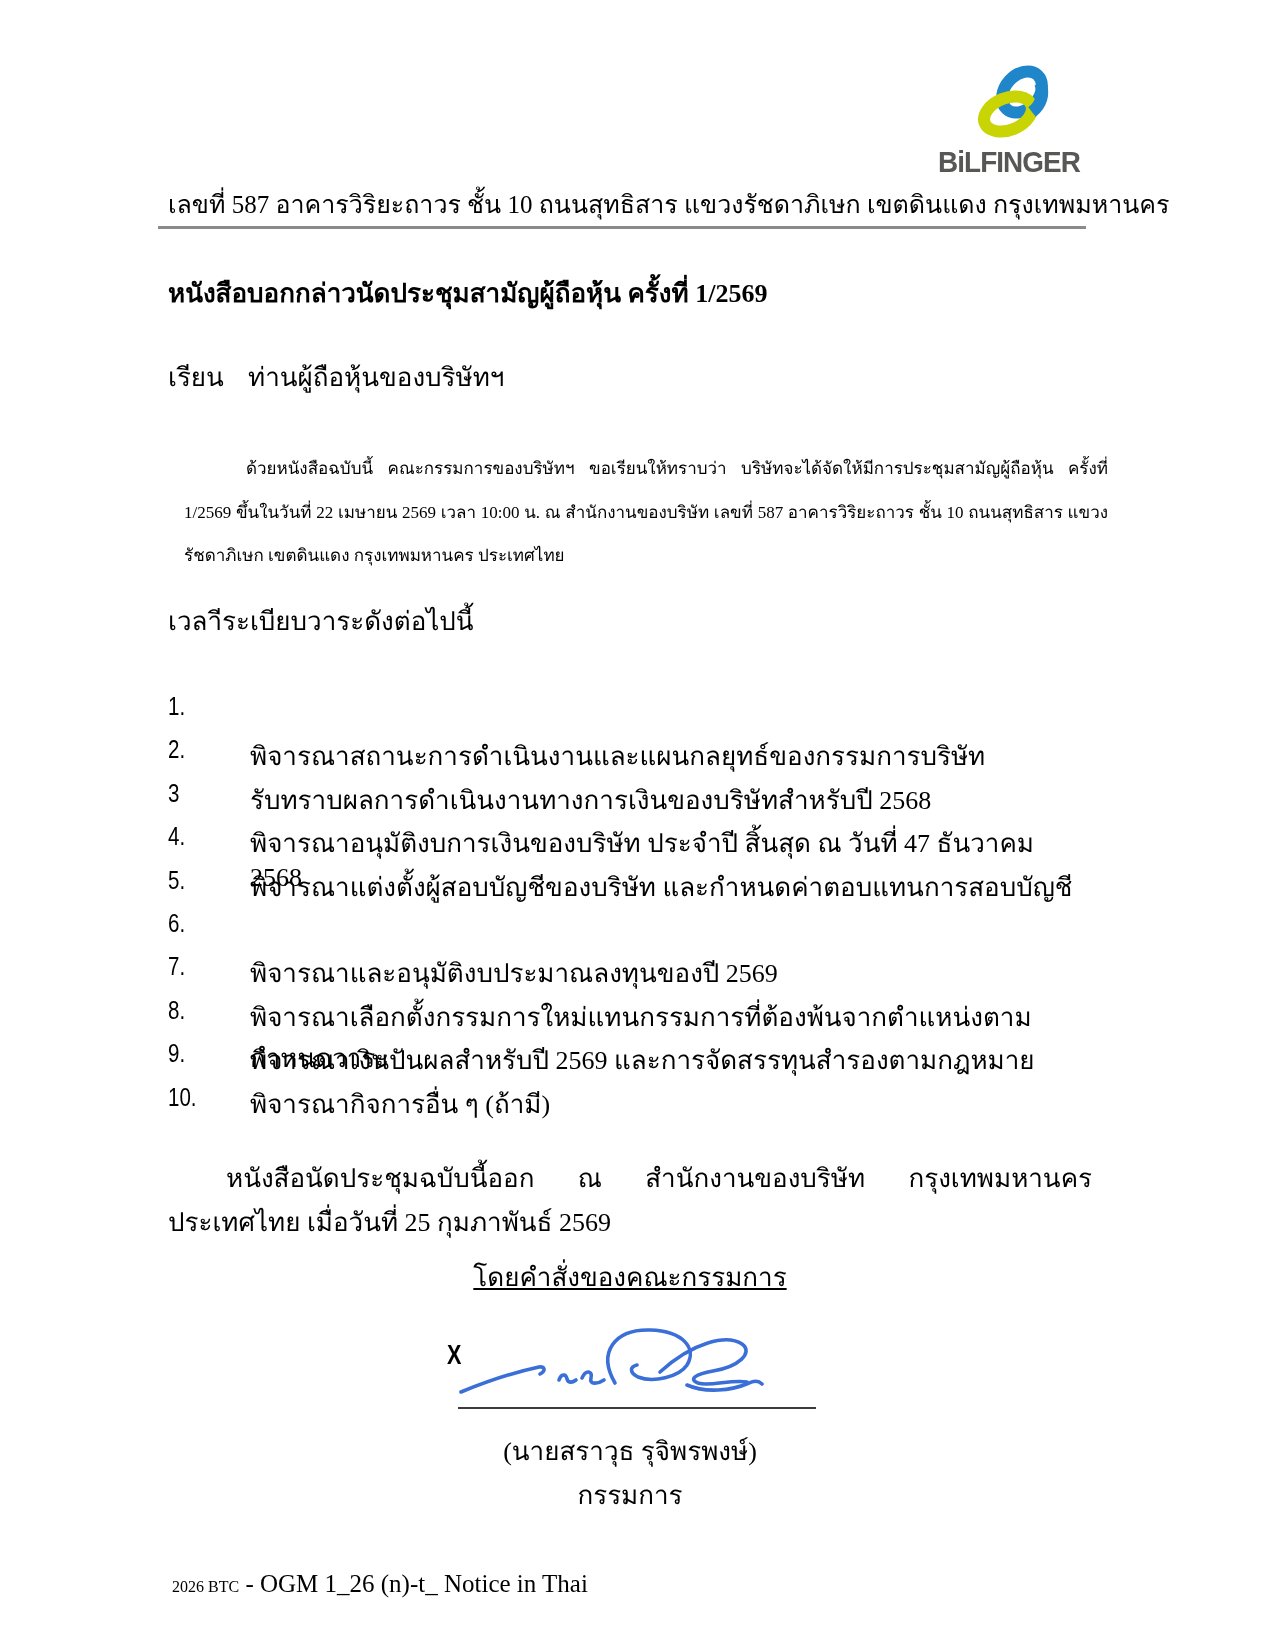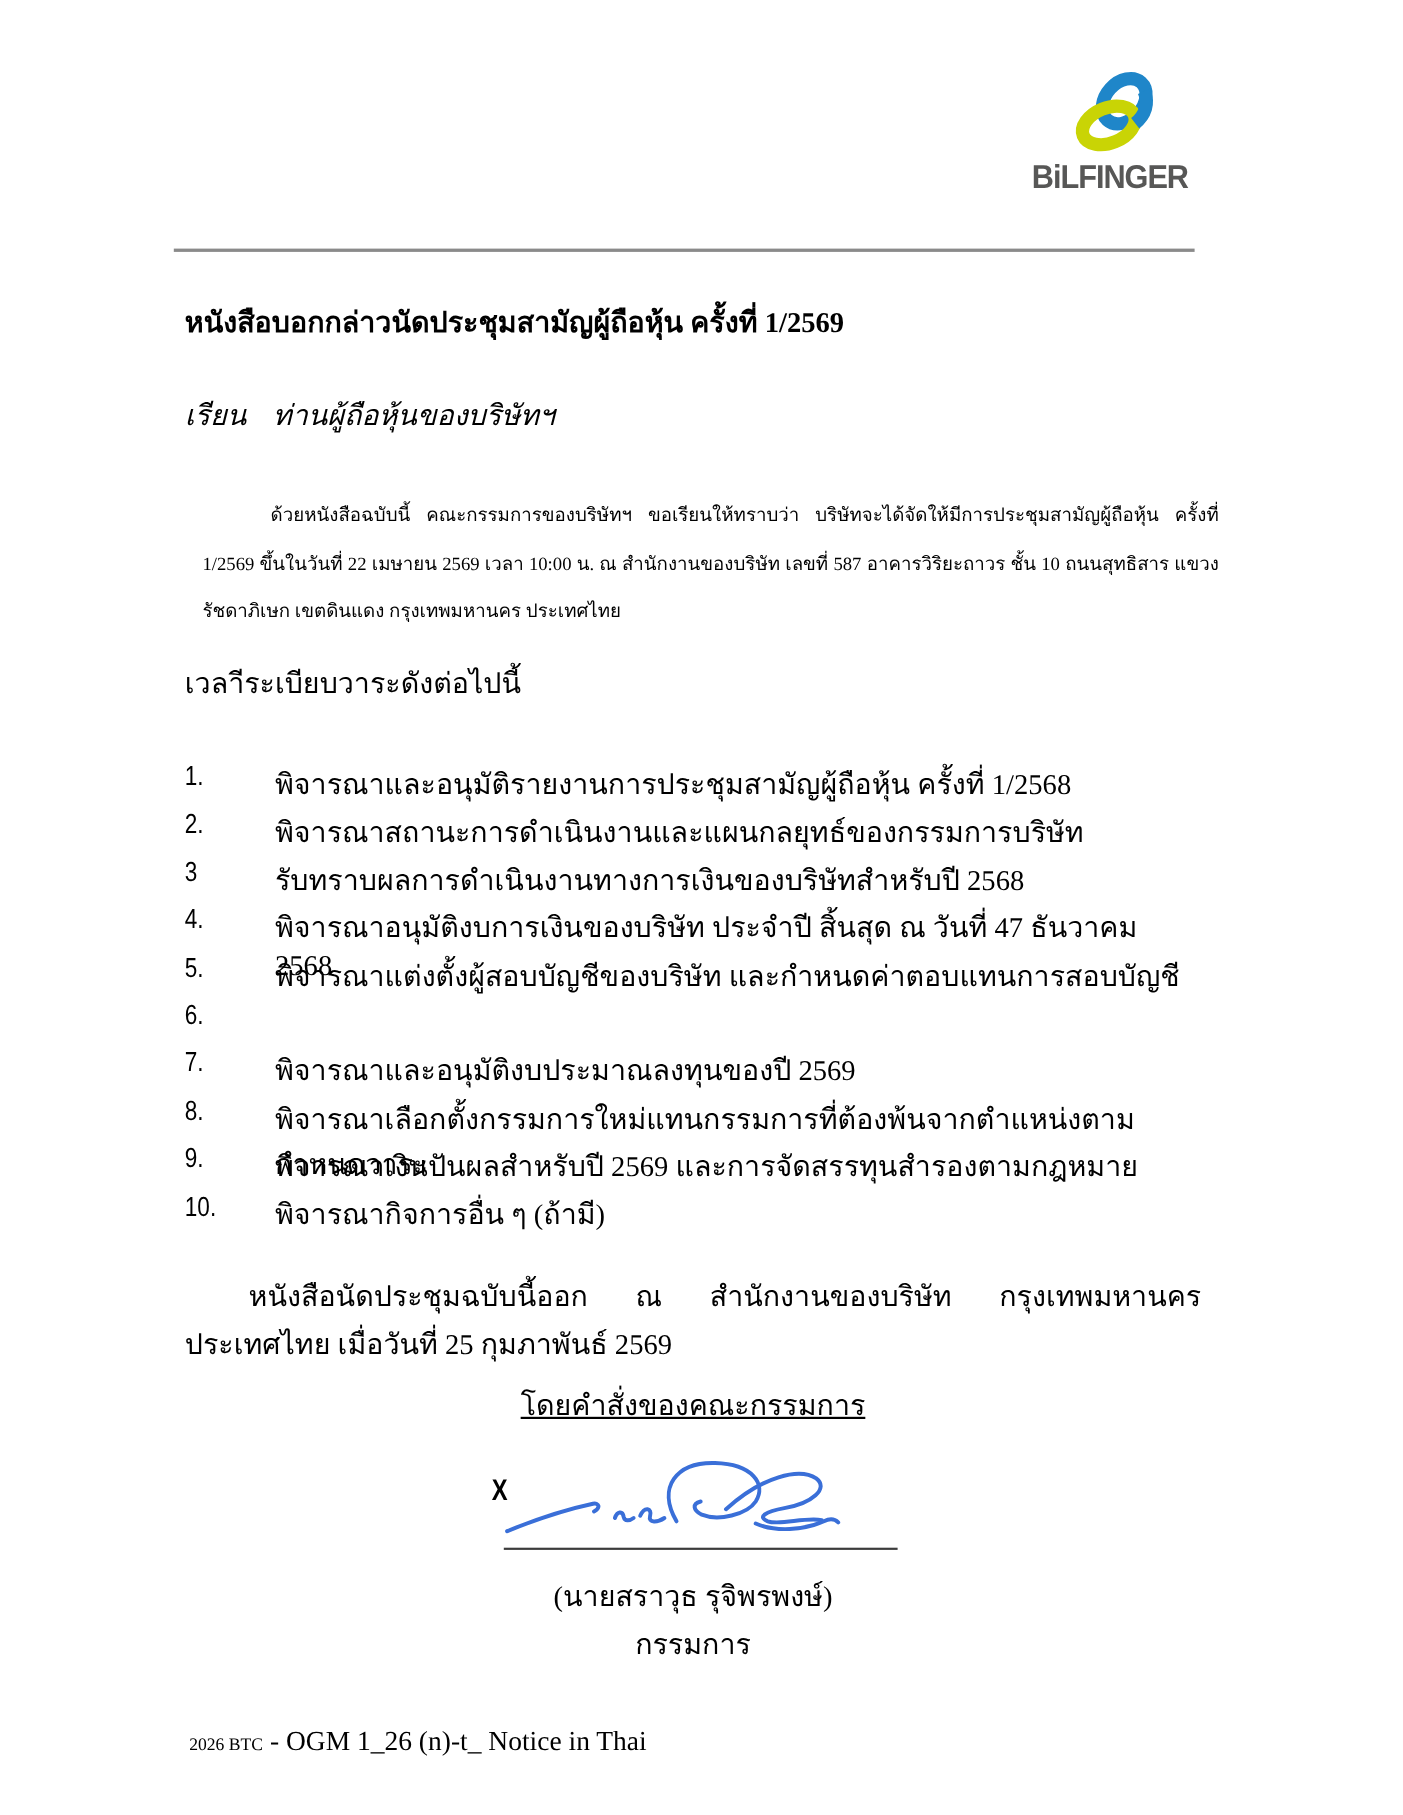--- a/index.html
+++ b/index.html
@@ -10,21 +10,21 @@
     margin:0 auto;
     overflow:hidden;
     font-family:"Liberation Serif","DejaVu Serif",serif;
     color:#000;
   }
   .abs{position:absolute;}
   .company{left:168px;top:138px;font-size:26px;font-weight:bold;}
   .address{left:168px;top:184px;font-size:25px;}
   .header-rule{left:158px;top:226px;width:928px;height:3px;background:#8a8a8a;}
   .doc-title{left:168px;top:272px;font-size:26px;font-weight:bold;}
-  .salutation{left:168px;top:356px;font-size:26px;font-style:italic;}
+  .salutation{left:168px;top:356px;font-size:26px;}
   .salutation .sal-label{display:inline-block;width:80px;}
   .body-par{left:184px;top:437px;width:924px;font-size:17px;line-height:43.5px;
     text-indent:62px;text-align:justify;margin-top:10px;}
   .agenda-intro{left:168px;top:600px;font-size:26px;}
   .agenda{left:168px;top:692px;width:924px;}
   .agenda-row{display:flex;height:43.4px;align-items:flex-start;}
   .agenda-num{width:82px;flex:none;font-family:"Liberation Sans","DejaVu Sans",sans-serif;
     font-size:25px;transform:scaleX(0.82);transform-origin:left top;}
   .agenda-txt{font-size:26px;}
   .closing-par{left:168px;top:1157px;width:924px;font-size:26px;line-height:43.5px;
@@ -56,36 +56,36 @@
     </g>
 
     <g transform="rotate(-22 33 52)">
       <ellipse cx="33" cy="52" rx="25" ry="16" fill="none" stroke="#c9d405" stroke-width="12"></ellipse>
     </g>
 
     <path d="M57,50 C66,43 70,32 65,21" fill="none" stroke="#1f86c9" stroke-width="12"></path>
   </svg>
   <div class="abs logo-text" style="color:#575756;">BiLFINGER</div>
 
+  <div class="abs address">เลขที่ 587 อาคารวิริยะถาวร ชั้น 10 ถนนสุทธิสาร แขวงรัชดาภิเษก เขตดินแดง กรุงเทพมหานคร</div>
   <div class="abs header-rule"></div>
 
   <div class="abs doc-title">หนังสือบอกกล่าวนัดประชุมสามัญผู้ถือหุ้น ครั้งที่ 1/2569</div>
 
   <div class="abs salutation">
     <span class="sal-label">เรียน</span><span>ท่านผู้ถือหุ้นของบริษัทฯ</span>
   </div>
 
   <div class="abs body-par">ด้วยหนังสือฉบับนี้ คณะกรรมการของบริษัทฯ ขอเรียนให้ทราบว่า บริษัทจะได้จัดให้มีการประชุมสามัญผู้ถือหุ้น ครั้งที่ 1/2569 ขึ้นในวันที่ 22 เมษายน 2569 เวลา 10:00 น. ณ สำนักงานของบริษัท เลขที่ 587 อาคารวิริยะถาวร ชั้น 10 ถนนสุทธิสาร แขวงรัชดาภิเษก เขตดินแดง กรุงเทพมหานคร ประเทศไทย</div>
 
   <div class="abs agenda-intro">เวลาีระเบียบวาระดังต่อไปนี้</div>
 
   <div class="abs agenda">
     <div class="agenda-row">
       <span class="agenda-num">1.</span>
-      <span class="agenda-txt">พิจารณาและอนุมัติรายงานการประชุมสามัญผู้ถือหุ้น ครั้งที่ 1/2568</span>
     </div>
     <div class="agenda-row">
       <span class="agenda-num">2.</span>
       <span class="agenda-txt">พิจารณาสถานะการดำเนินงานและแผนกลยุทธ์ของกรรมการบริษัท</span>
     </div>
     <div class="agenda-row">
       <span class="agenda-num">3</span>
       <span class="agenda-txt">รับทราบผลการดำเนินงานทางการเงินของบริษัทสำหรับปี 2568</span>
     </div>
     <div class="agenda-row">

